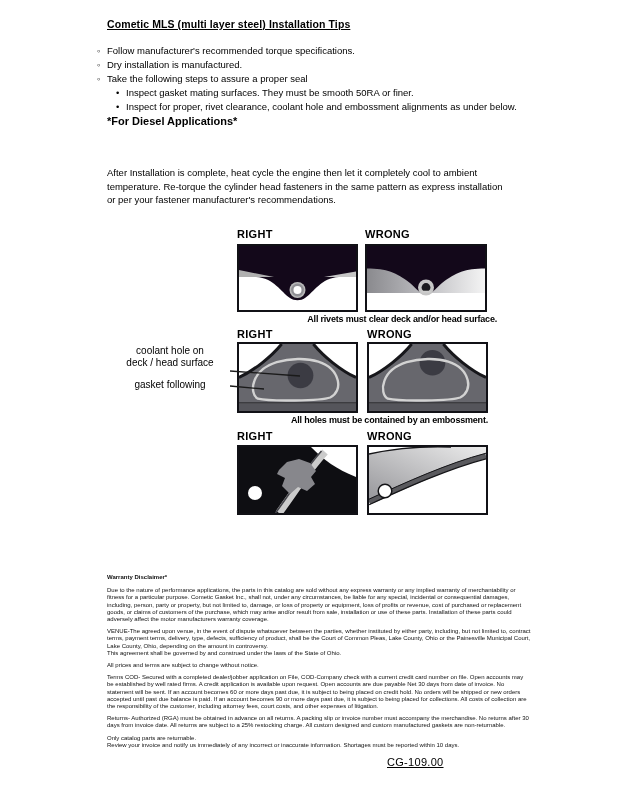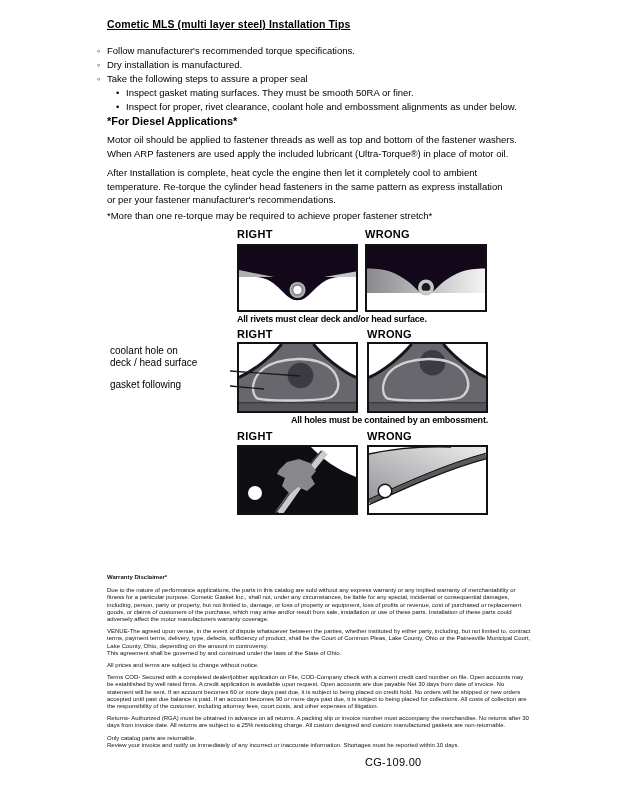--- a/index.html
+++ b/index.html
@@ -19,25 +19,25 @@
   .b-marker{position:absolute;left:0;top:0;}
   .diesel-heading{left:107px;top:115px;font-size:11px;font-weight:bold;}
   .para{left:107px;width:430px;font-size:9.5px;line-height:13.5px;white-space:pre-line;}
   .p1{top:133px;}
   .p2{top:166px;}
   .p3{top:209px;}
   .fig-label{width:121px;text-align:left;font-size:11px;font-weight:600;letter-spacing:0.3px;}
   .panel{border:2px solid #111116;box-sizing:border-box;background:#fff;}
   .panel svg{display:block;width:100%;height:100%;}
   .caption{font-size:9px;font-weight:700;letter-spacing:-0.2px;line-height:11.5px;white-space:pre-line;}
-  .side-label{font-size:10px;text-align:left;line-height:11.5px;white-space:pre-line;}
+  .side-label{font-size:10px;text-align:center;line-height:11.5px;white-space:pre-line;}
   .disc{left:107px;top:574px;width:424px;font-size:6px;line-height:7.2px;color:#111;}
   .disc .block{margin-bottom:5px;}
   .disc .head{font-weight:bold;margin-bottom:6px;}
-  .page-code{left:365px;top:756px;font-size:11px;letter-spacing:0.3px;}
+  .page-code{left:387px;top:756px;font-size:11px;letter-spacing:0.3px;text-decoration:underline;}
 </style>
 </head>
 <body>
 
 <div class="page">
 
   <div class="abs doc-title">Cometic MLS (multi layer steel) Installation Tips</div>
 
   <div class="abs bullets">
     <div class="b-row">
@@ -56,26 +56,23 @@
       <span class="b-marker">•</span>
       <span>Inspect gasket mating surfaces.  They must be smooth 50RA or finer.</span>
     </div>
     <div class="b-row sub">
       <span class="b-marker">•</span>
       <span>Inspect for proper, rivet clearance, coolant hole and embossment alignments as under below.</span>
     </div>
   </div>
 
   <div class="abs diesel-heading">*For Diesel Applications*</div>
-  <div class="abs para p1">Motor oil should be applied to fastener threads as well as top and bottom of the fastener washers.
-When ARP fasteners are used apply the included lubricant (Ultra-Torque®) in place of motor oil.</div>
   <div class="abs para p2">After Installation is complete, heat cycle the engine then let it completely cool to ambient
 temperature. Re-torque the cylinder head fasteners in the same pattern as express installation
 or per your fastener manufacturer's recommendations.</div>
-  <div class="abs para p3">*More than one re-torque may be required to achieve proper fastener stretch*</div>
 
   <div class="abs fig-label" style="left:237px;top:228px;">RIGHT</div>
   <div class="abs fig-label" style="left:365px;top:228px;width:122px;">WRONG</div>
 
   <div class="abs panel" style="left:237px;top:244px;width:121px;height:68px;">
     <svg viewBox="0 0 117 64" preserveAspectRatio="none">
       <rect width="117" height="64" fill="#13081a"></rect>
       <rect x="0" y="31" width="117" height="33" fill="#ffffff"></rect>
       <polygon points="0,24 35,31 0,31" fill="#b0b0b0"></polygon>
       <polygon points="117,25.5 85,31 117,31" fill="#c6c6c6"></polygon>
@@ -98,21 +95,21 @@
       <rect width="118" height="64" fill="#13081a"></rect>
       <rect x="0" y="21" width="118" height="26" fill="url(#pg1)"></rect>
       <rect x="0" y="47" width="118" height="17" fill="#ffffff"></rect>
       <path d="M0,0 H118 V22.5 C98,22.5 89,26.5 75,37 C68,43 64,49 59,49 C54,49 50,43 43,37 C29,26.5 20,22.5 0,22.5 Z" fill="#13081a"></path>
       <circle cx="59" cy="41.5" r="8" fill="#c6c6c6"></circle>
       <circle cx="59" cy="41.5" r="4.4" fill="#1a1a1e"></circle>
       <rect x="54.5" y="44.7" width="9" height="1.8" fill="#cfcfcf"></rect>
     </svg>
   </div>
 
-  <div class="abs caption" style="left:237px;top:314px;width:260px;">All rivets must clear deck and/or head surface.</div>
+  <div class="abs caption" style="left:237px;top:314px;width:260px;text-align:right;">All rivets must clear deck and/or head surface.</div>
 
   <div class="abs fig-label" style="left:237px;top:328px;">RIGHT</div>
   <div class="abs fig-label" style="left:367px;top:328px;">WRONG</div>
 
   <div class="abs side-label" style="left:110px;top:345px;width:120px;">coolant hole on
 deck / head surface</div>
   <div class="abs side-label" style="left:110px;top:379px;width:120px;">gasket following</div>
 
   <div class="abs panel" style="left:237px;top:342px;width:121px;height:71px;">
     <svg viewBox="0 0 118 68" preserveAspectRatio="none">

